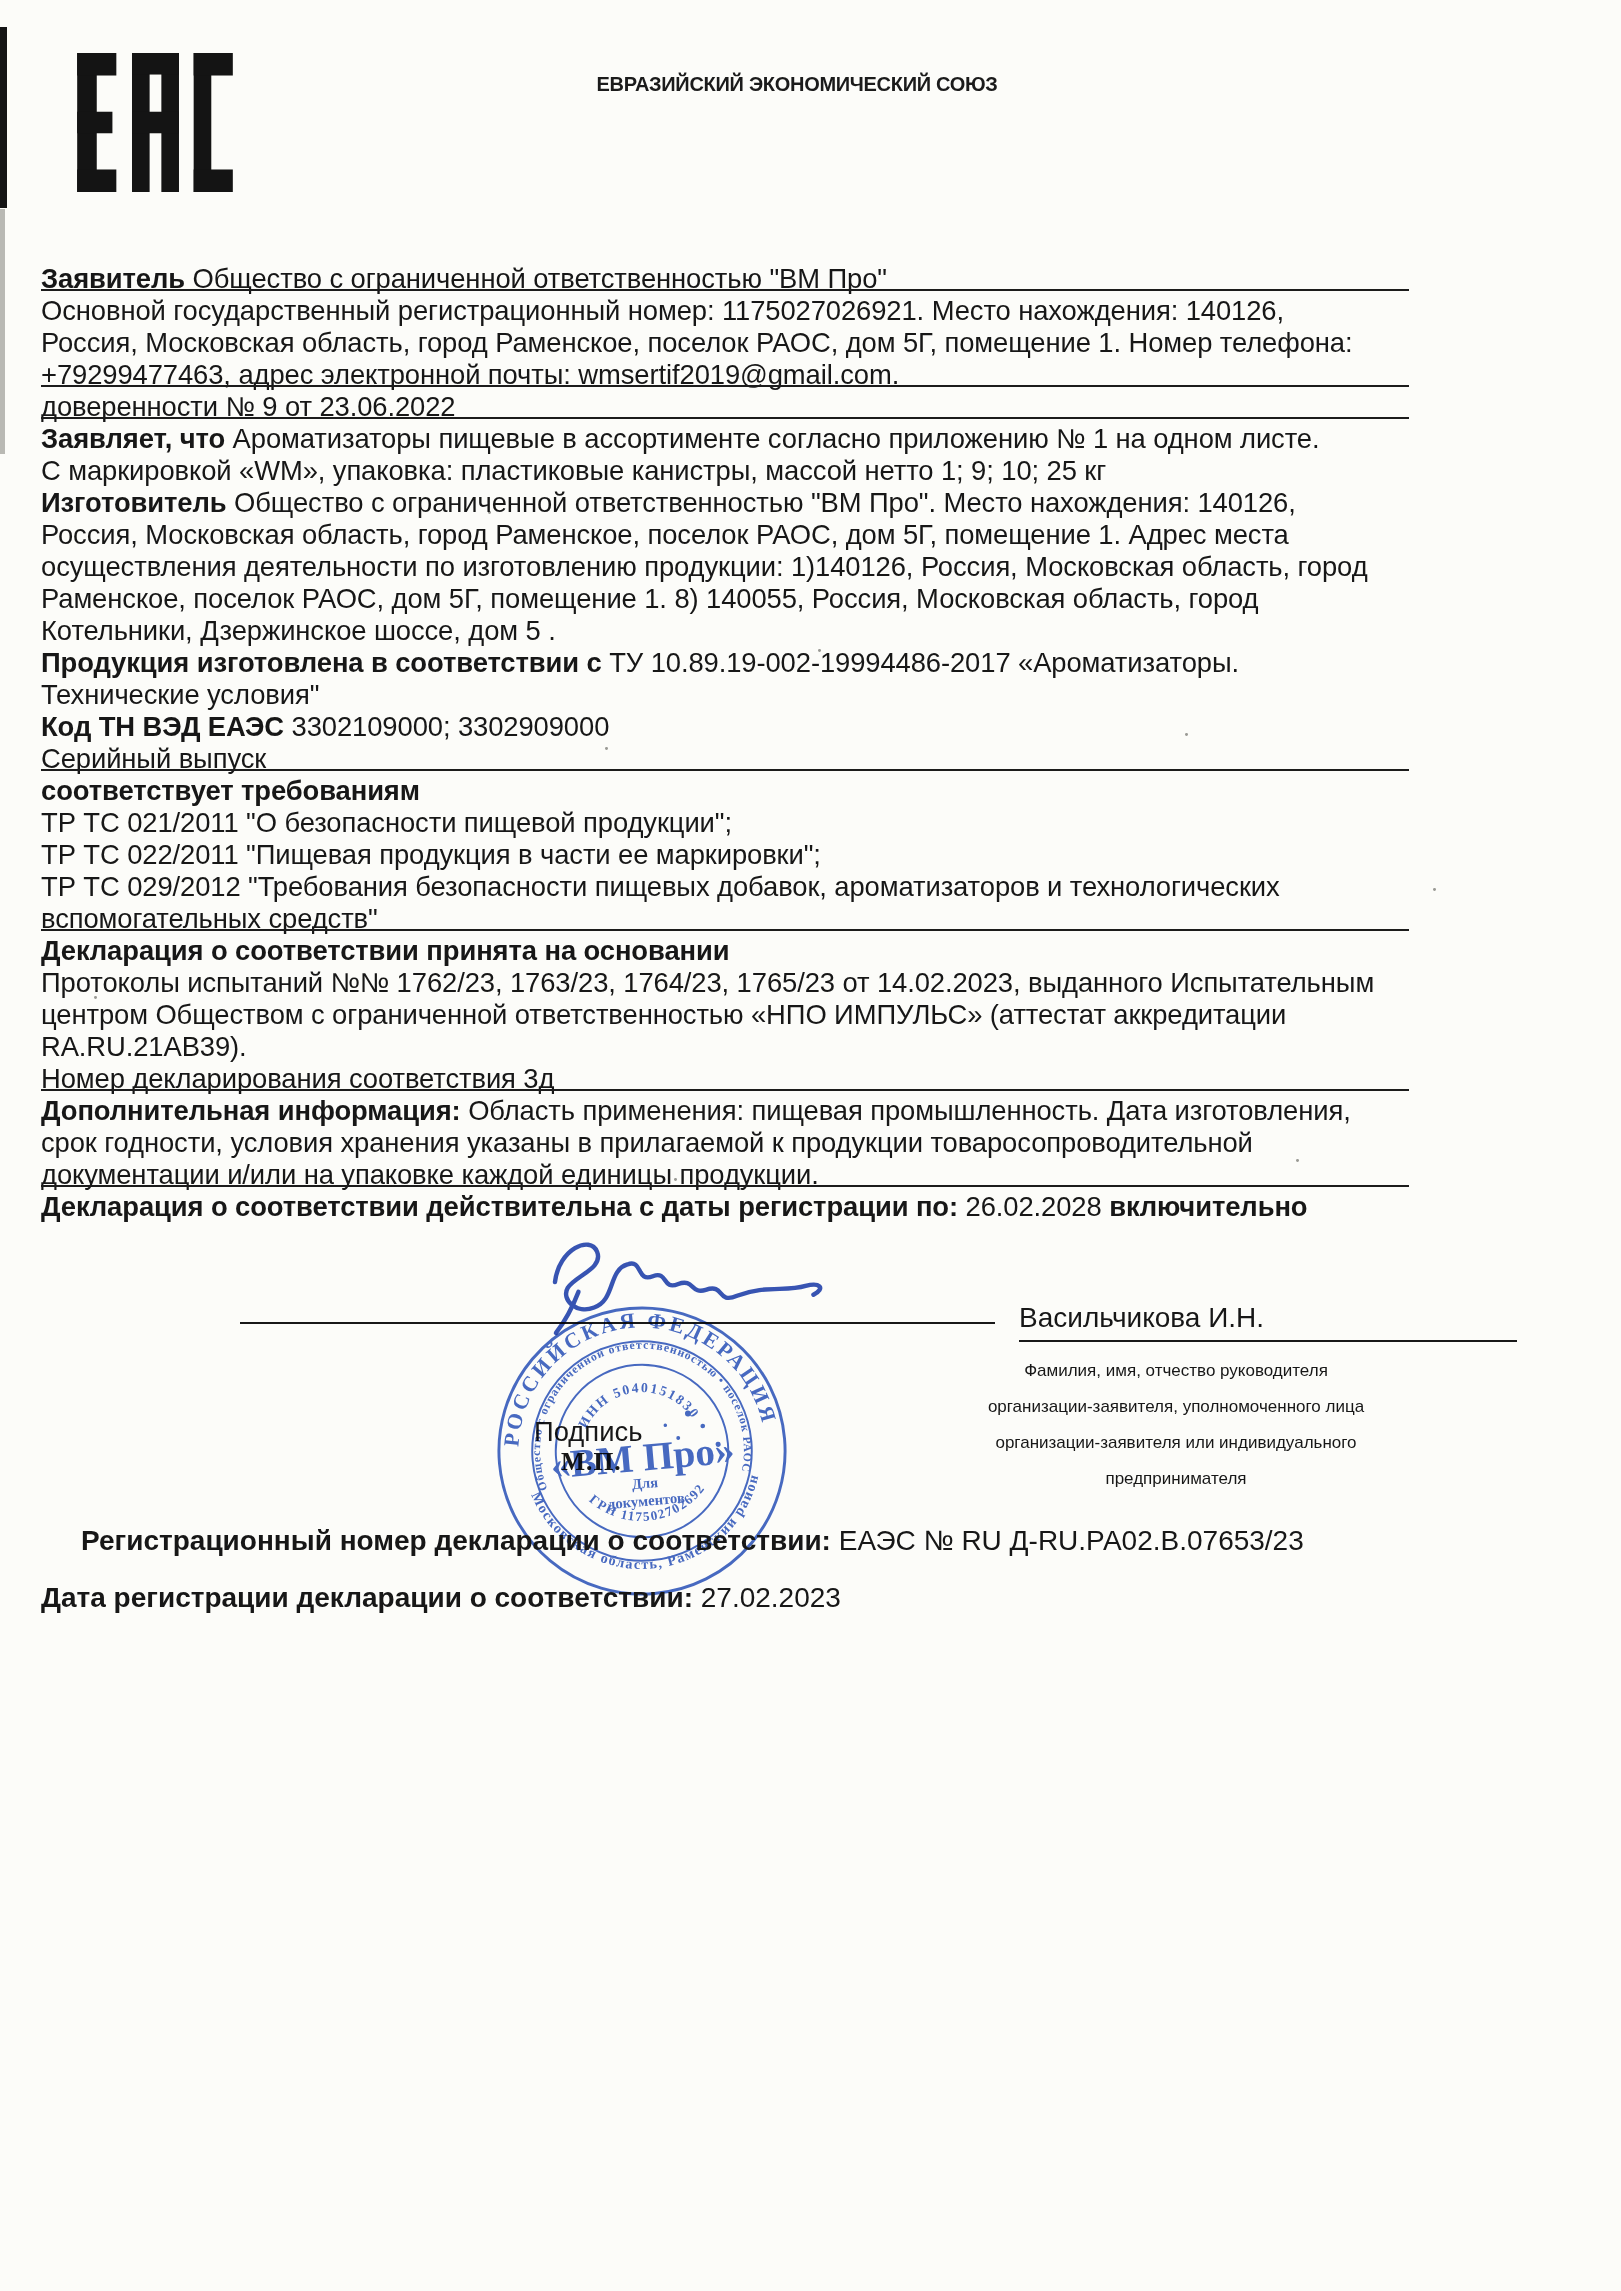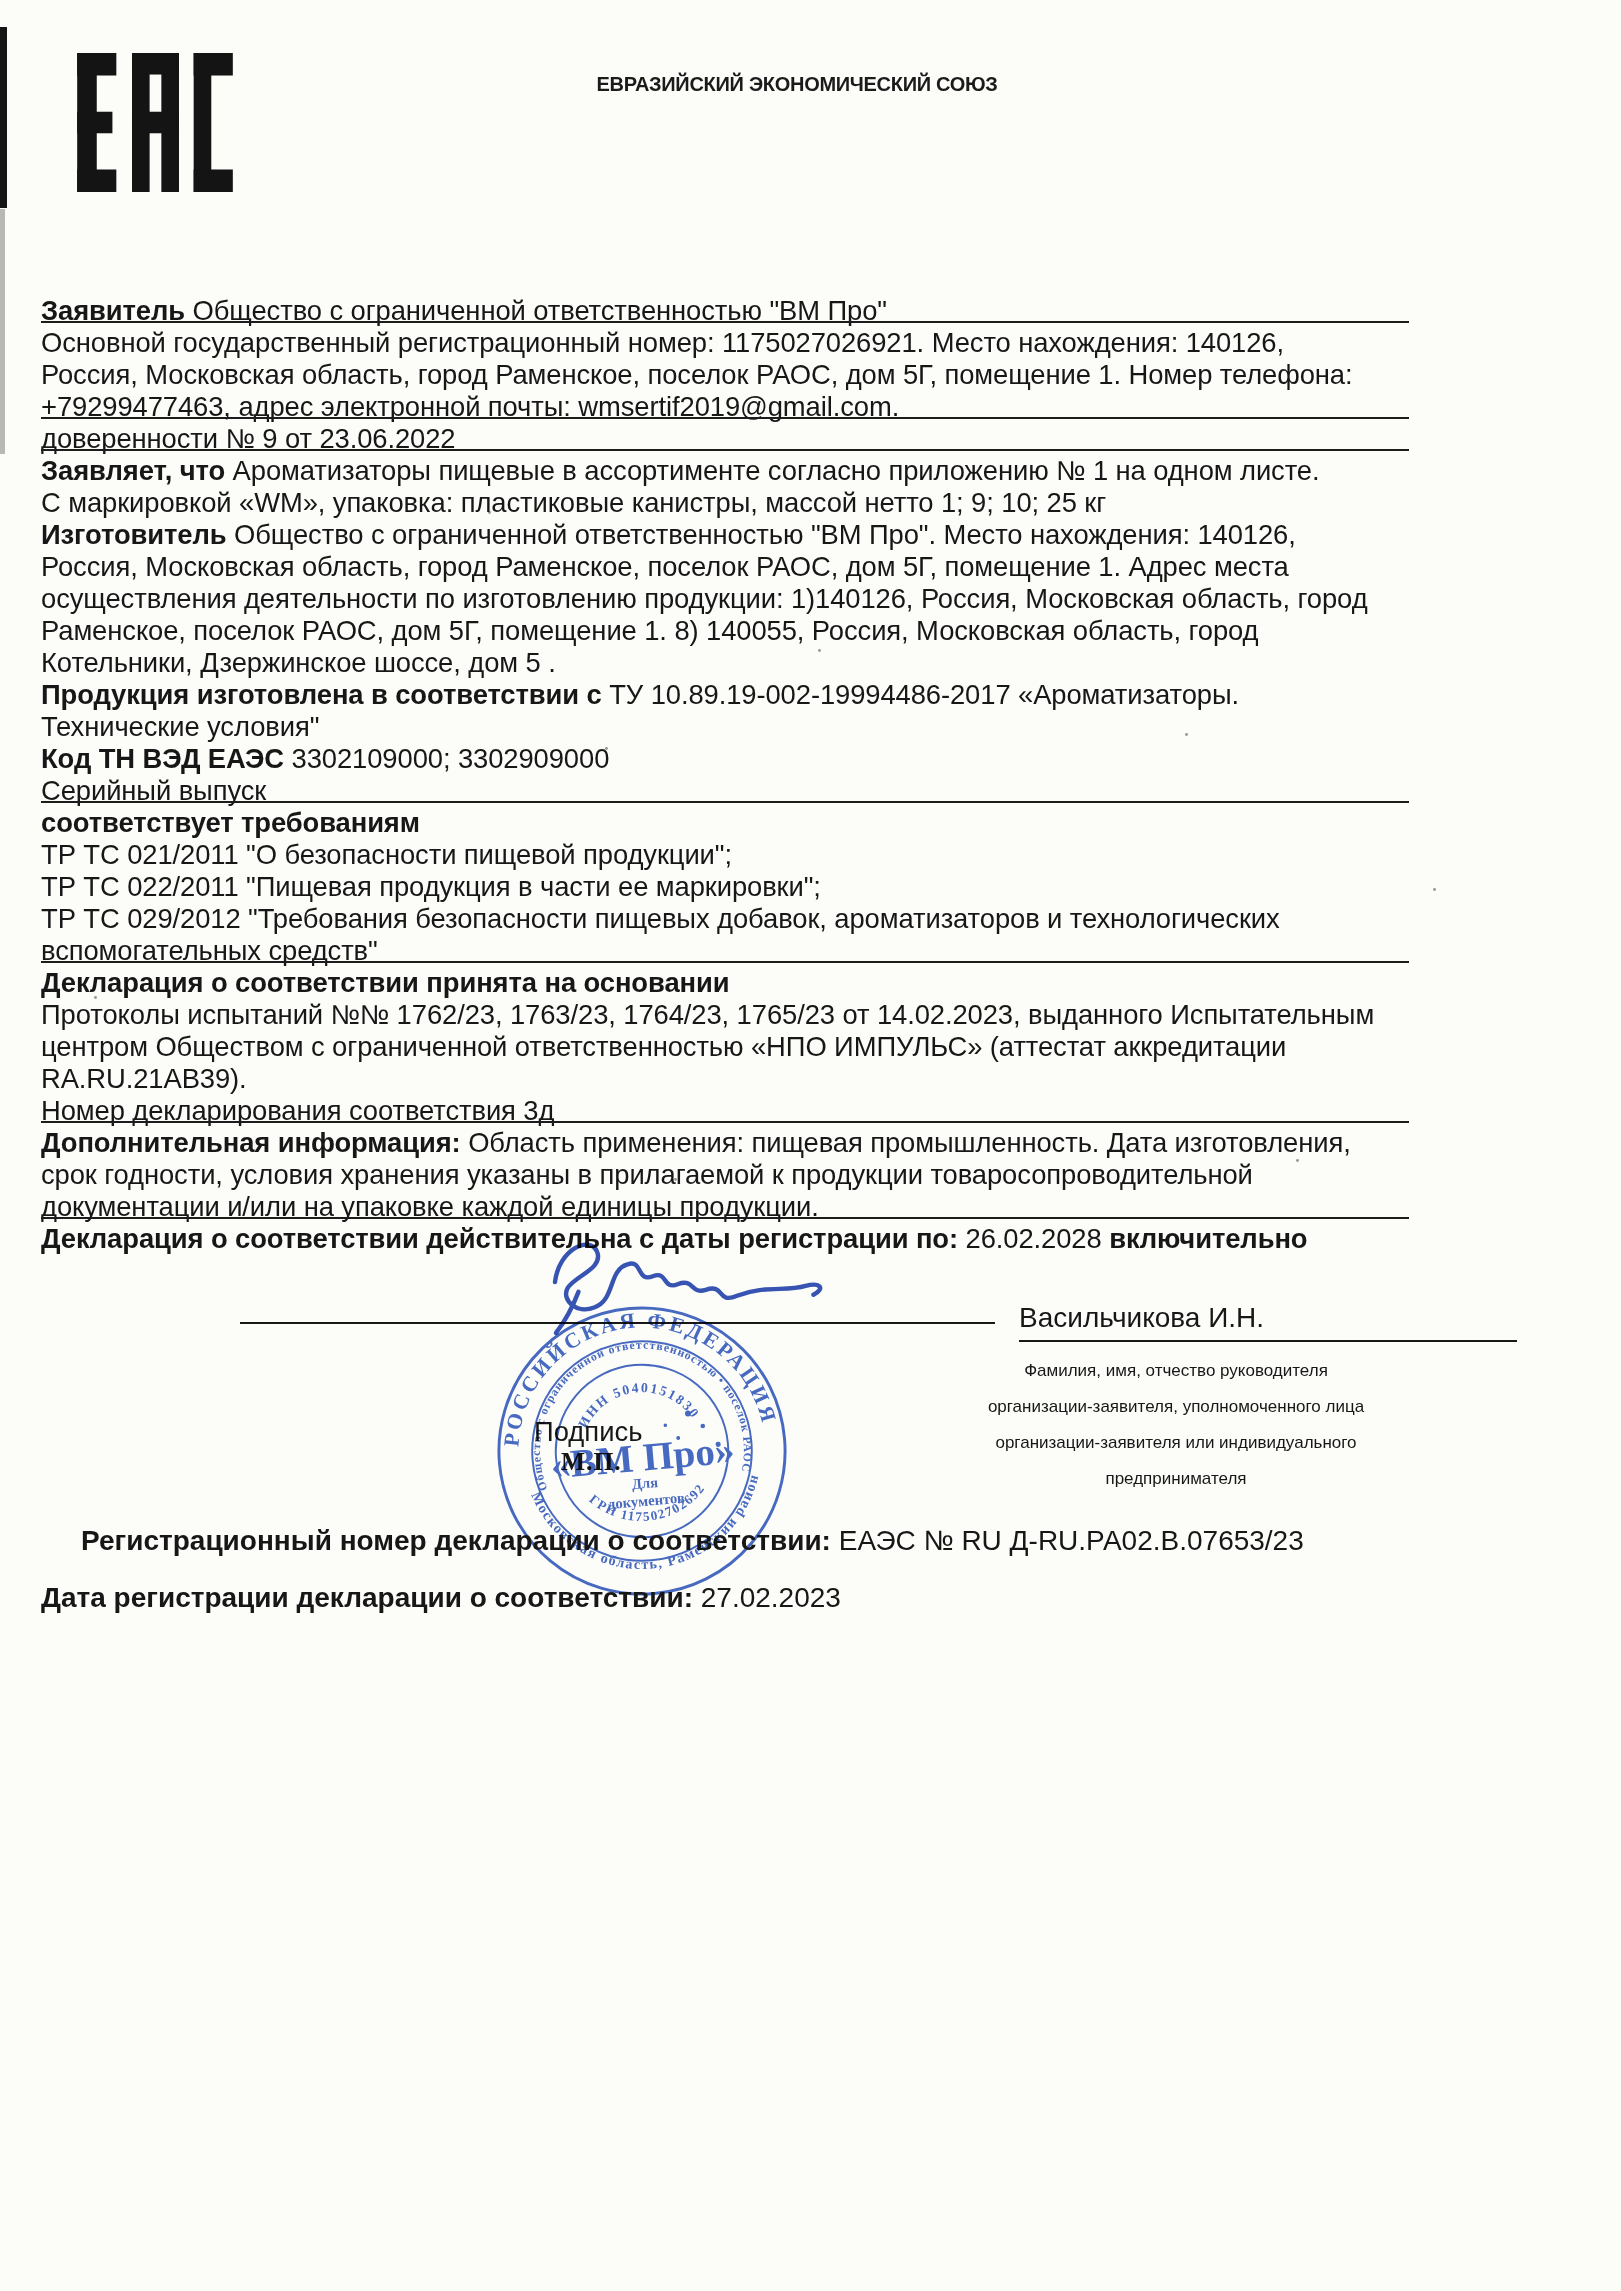--- a/index.html
+++ b/index.html
@@ -14,21 +14,21 @@
   
   .edge-bar{position:absolute;left:0;top:27.4px;width:6.9px;height:181px;background:#151515;}
   .edge-bar2{position:absolute;left:0;top:209px;width:4.9px;height:245px;background:#b9b9b4;}
   .speck{position:absolute;width:2.9px;height:2.9px;border-radius:50%;background:#9a9a94;}
 
   .title{
     position:absolute;left:410px;top:65px;width:774px;
     text-align:center;font-weight:bold;font-size:20px;line-height:39px;
     letter-spacing:-0.3px;color:#1b1b1b;white-space:nowrap;
   }
-  .doc-body{position:absolute;left:41px;top:264px;width:1368px;margin-top:32px;}
+  .doc-body{position:absolute;left:41px;top:264px;width:1368px;}
   .line{
     position:relative;height:32px;line-height:29px;
     font-size:27.4px;letter-spacing:-0.1px;white-space:nowrap;
   }
   .line .b{font-weight:bold;}
   .line.u::after{
     content:"";position:absolute;left:0;right:0;top:24.5px;
     border-top:2.9px solid #1c1c1c;
   }
 

